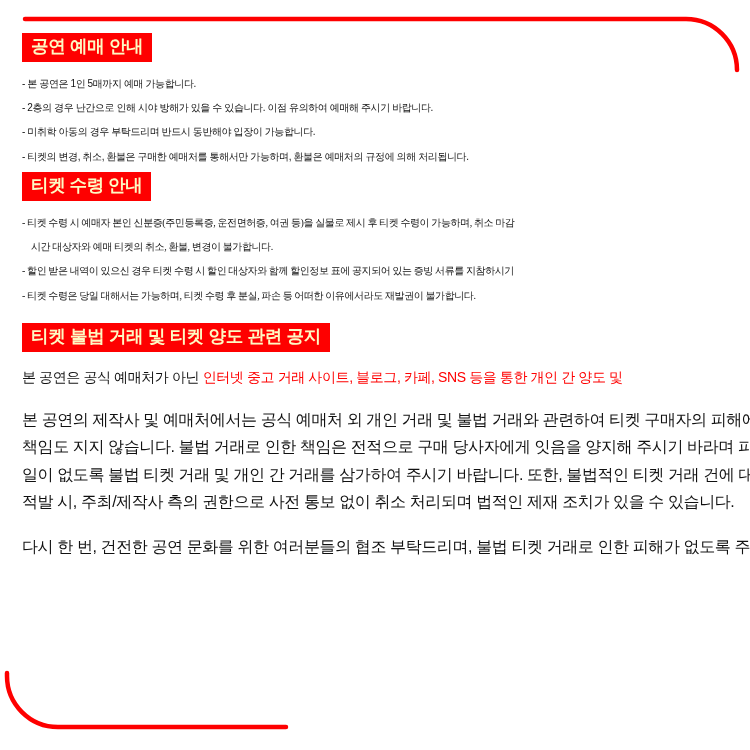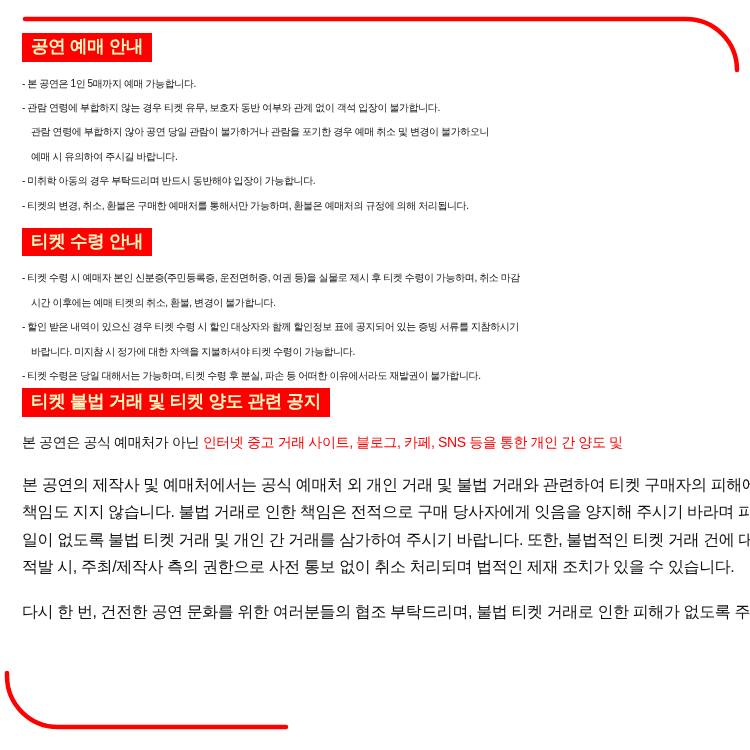--- a/index.html
+++ b/index.html
@@ -39,22 +39,22 @@
     margin-top:10px;
     font-size:10px;
     font-weight:500;
     letter-spacing:-0.4px;
   }
   .line{
     line-height:24.4px;
     white-space:nowrap;
   }
   .cont{padding-left:9px;}
-  .sec2{margin-top:10px;}
-  .sec3{}
+  .sec2{margin-top:3px;font-family:Liberation Serif, serif;}
+  .sec3{margin-top:15px;}
   .intro{
     margin-top:9px;
     font-size:14px;
     font-weight:500;
     letter-spacing:-0.4px;
   }
   .intro .rline{
     line-height:32px;
     white-space:nowrap;
   }
@@ -85,43 +85,40 @@
 
 <div class="content">
 
   <section class="sec sec1">
     <span class="badge">공연 예매 안내</span>
     <div class="list">
         <div class="item">
           <div class="line">- 본 공연은 1인 5매까지 예매 가능합니다.</div>
         </div>
         <div class="item">
-          <div class="line">- 관람 연령에 부합하지 않는 경우 티켓 유무, 보호자 동반 여부와 관계 없이 객석 입장이 불가합니다.</div>
-          <div class="line cont">관람 연령에 부합하지 않아 공연 당일 관람이 불가하거나 관람을 포기한 경우 예매 취소 및 변경이 불가하오니</div>
-          <div class="line cont">예매 시 유의하여 주시길 바랍니다.</div>
+          <div class="line">- 2층의 경우 난간으로 인해 시야 방해가 있을 수 있습니다. 이점 유의하여 예매해 주시기 바랍니다.</div>
         </div>
         <div class="item">
           <div class="line">- 미취학 아동의 경우 부탁드리며 반드시 동반해야 입장이 가능합니다.</div>
         </div>
         <div class="item">
           <div class="line">- 티켓의 변경, 취소, 환불은 구매한 예매처를 통해서만 가능하며, 환불은 예매처의 규정에 의해 처리됩니다.</div>
         </div>
       </div>
   </section>
 
   <section class="sec sec2">
     <span class="badge">티켓 수령 안내</span>
     <div class="list">
         <div class="item">
           <div class="line">- 티켓 수령 시 예매자 본인 신분증(주민등록증, 운전면허증, 여권 등)을 실물로 제시 후 티켓 수령이 가능하며, 취소 마감</div>
-          <div class="line cont">시간 이후에는 예매 티켓의 취소, 환불, 변경이 불가합니다.</div>
+          <div class="line cont">시간 대상자와 예매 티켓의 취소, 환불, 변경이 불가합니다.</div>
         </div>
         <div class="item">
           <div class="line">- 할인 받은 내역이 있으신 경우 티켓 수령 시 할인 대상자와 함께 할인정보 표에 공지되어 있는 증빙 서류를 지참하시기</div>
-          <div class="line cont">바랍니다. 미지참 시 정가에 대한 차액을 지불하셔야 티켓 수령이 가능합니다.</div>
         </div>
         <div class="item">
           <div class="line">- 티켓 수령은 당일 대해서는 가능하며, 티켓 수령 후 분실, 파손 등 어떠한 이유에서라도 재발권이 불가합니다.</div>
         </div>
       </div>
   </section>
 
   <section class="sec sec3">
     <span class="badge">티켓 불법 거래 및 티켓 양도 관련 공지</span>
     <div class="intro">

